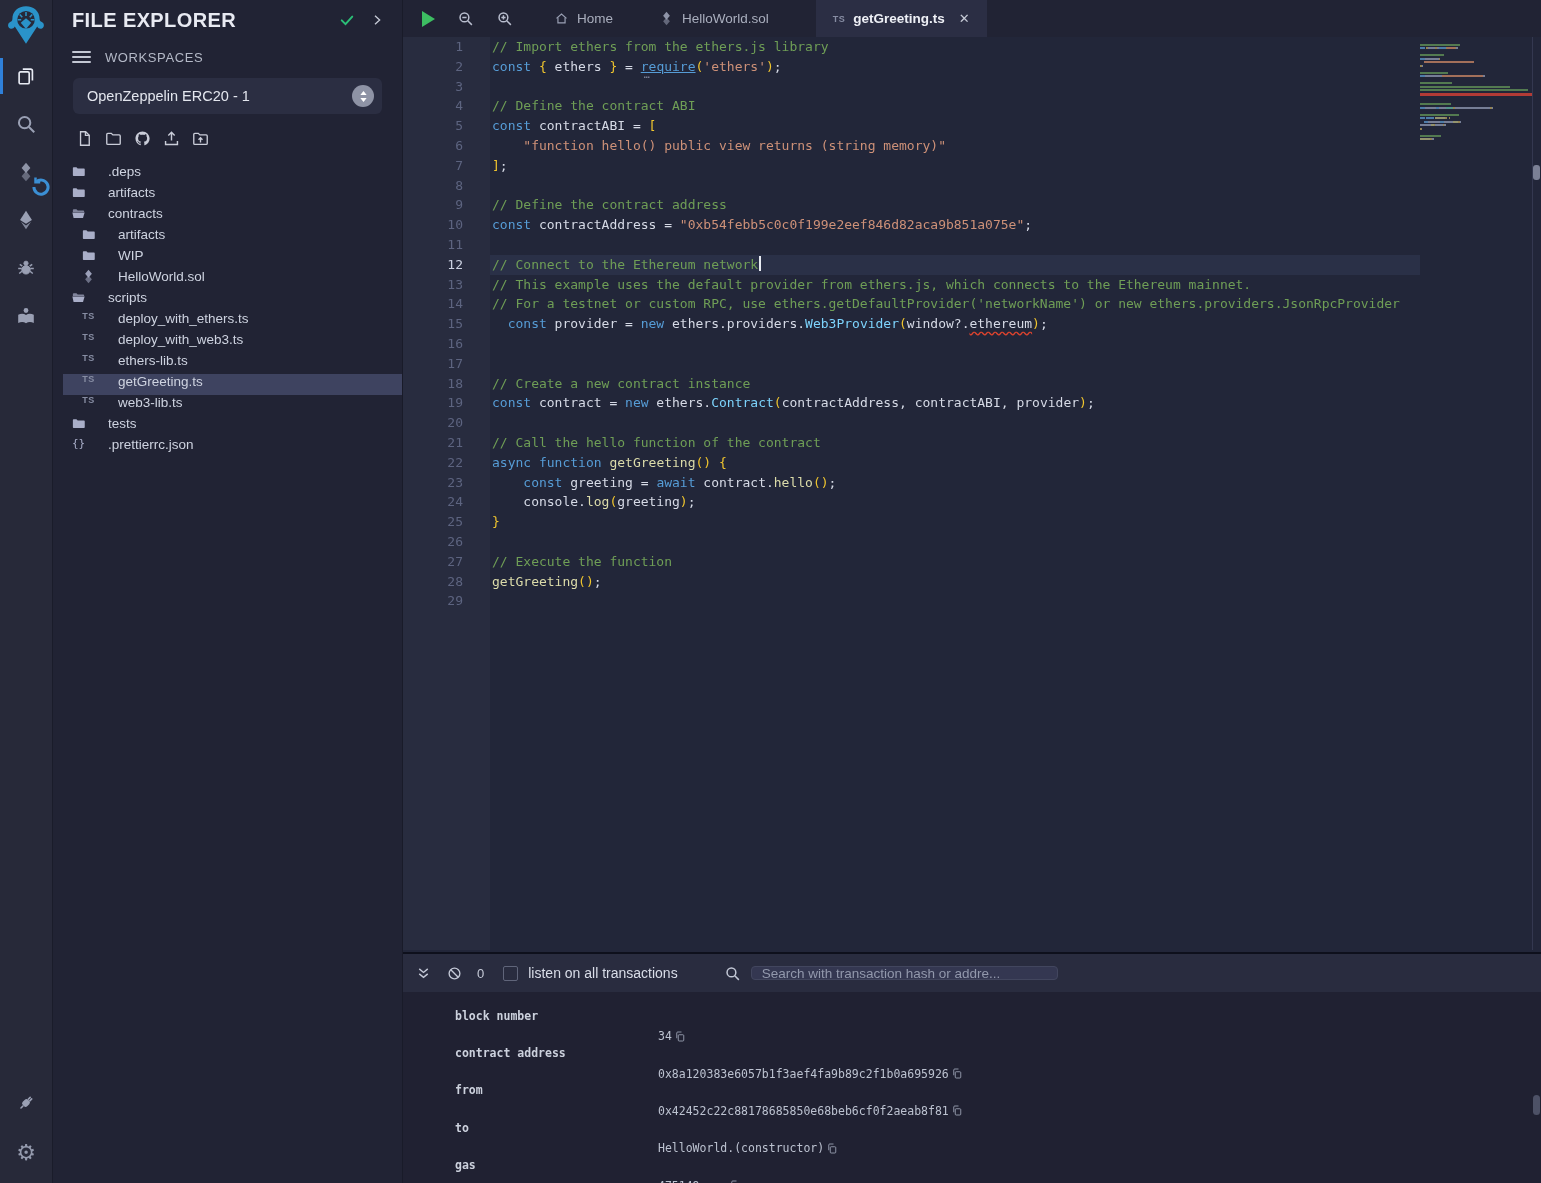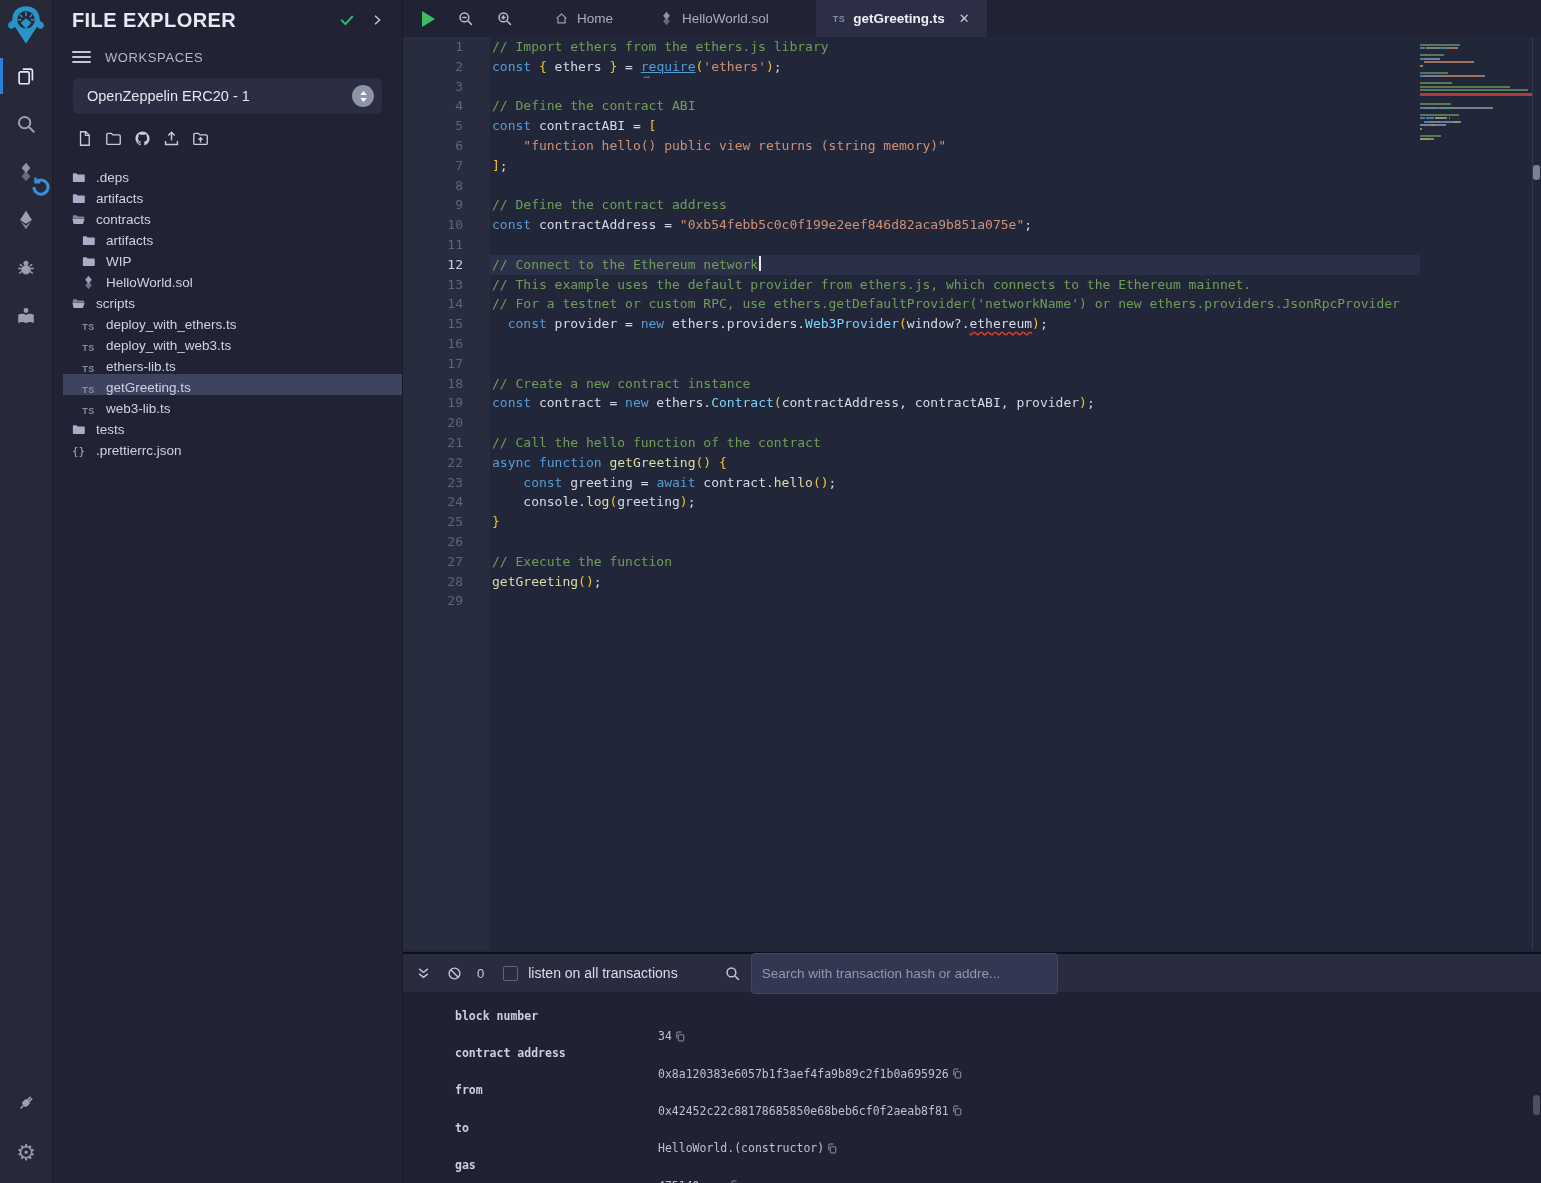--- a/index.html
+++ b/index.html
@@ -29,21 +29,21 @@
   .hamburger span { display:block; height:2px; background:#c3c7d3; margin:3px 0; border-radius:1px; }
   .ws-select { margin:6px 20px 0 20px; height:36px; background:#2b2e42; border-radius:6px; display:flex; align-items:center; padding:0 8px 0 14px; cursor:pointer; }
   .ws-name { flex:1; font-size:14.5px; color:#e3e6ee; }
   .ws-caret { width:22px; height:22px; border-radius:50%; background:#8e93a5; display:flex; align-items:center; justify-content:center; }
   .ws-caret svg { width:9px; height:13px; }
   .file-toolbar { display:flex; align-items:center; gap:9px; padding:16px 0 8px 21px; }
   .ft-icon { width:20px; height:20px; color:#c9ccd8; cursor:pointer; display:flex; align-items:center; justify-content:center; }
   .ft-icon svg { width:19px; height:19px; }
 
   .tree { margin-top:6px; }
-  .tree-row { position:relative; display:flex; align-items:flex-end; height:21px; font-size:13.5px; color:#ced3e0; cursor:pointer; }
+  .tree-row { position:relative; display:flex; align-items:flex-start; height:21px; font-size:13.5px; color:#ced3e0; cursor:pointer;gap:12px; }
   .tree-row.sel::before { content:""; position:absolute; left:10px; right:0; top:0; bottom:0; background:#3e4360; }
   .tree-row > * { position:relative; }
   .tree-ico { width:17px; display:flex; justify-content:center; margin-right:9px; color:#a9aec8; }
   .tree-ico svg { width:15px; height:15px; }
   .ts-badge { font-size:9px; font-weight:bold; letter-spacing:.5px; color:#878da3; }
   .json-ico { font-size:11px; color:#a9aec8; font-family:"DejaVu Sans Mono", monospace; }
 
   
   .main { position:absolute; left:403px; top:0; right:0; bottom:0; background:#222639; }
   .tabbar { position:absolute; left:0; right:0; top:0; height:37px; background:#212334; display:flex; align-items:center; }
@@ -88,21 +88,21 @@
 
   
   .terminal { position:absolute; left:0; right:0; bottom:0; height:231px; background:#202132; border-top:2px solid #0e101c; }
   .term-head { height:38px; background:#292c3f; display:flex; align-items:center; padding-left:12px; }
   .th-icon { display:flex; align-items:center; color:#c3c8d6; cursor:pointer; margin-right:14px; }
   .th-icon svg { width:17px; height:17px; }
   .th-count { font-size:13px; color:#c6cbd8; margin-right:19px; }
   .checkbox { width:15px; height:15px; border:1px solid #60657a; border-radius:2px; margin-right:10px; cursor:pointer; flex:0 0 auto; }
   .th-label { font-size:14px; color:#d9dde8; }
   .th-search-ico { margin-left:46px; margin-right:0; }
-  .th-input { margin-left:10px; width:307px; height:41px; background:#343751; border:1px solid #42465e; border-radius:4px; color:#dfe3ee; font-size:13.5px; padding:0 10px; outline:none; font-family:"Liberation Sans", sans-serif; }
+  .th-input { margin-left:10px; width:307px; height:14px; background:#343751; border:1px solid #42465e; border-radius:4px; color:#dfe3ee; font-size:13.5px; padding:0 10px; outline:none; font-family:"Liberation Sans", sans-serif; }
   .th-input::placeholder { color:#9298ac; }
   .term-body { position:relative; font-family:"DejaVu Sans Mono", monospace; padding-top:5px; }
   .trow { display:flex; align-items:center; height:37.4px; }
   .tlabel { width:203px; margin-left:52px; font-weight:bold; font-size:11.5px; color:#ccd1dd; }
   .tvalue { font-size:11.5px; color:#bcc2d0; display:flex; align-items:center; gap:2px;margin-top:41px; }
   .copy-btn { display:flex; color:#9ba1b3; cursor:pointer; }
   .copy-btn svg { width:12px; height:13px; }
   .term-thumb { position:absolute; right:1px; top:141px; width:7px; height:20px; background:#4d5166; border-radius:4px; cursor:pointer; }
 </style>
 </head>

